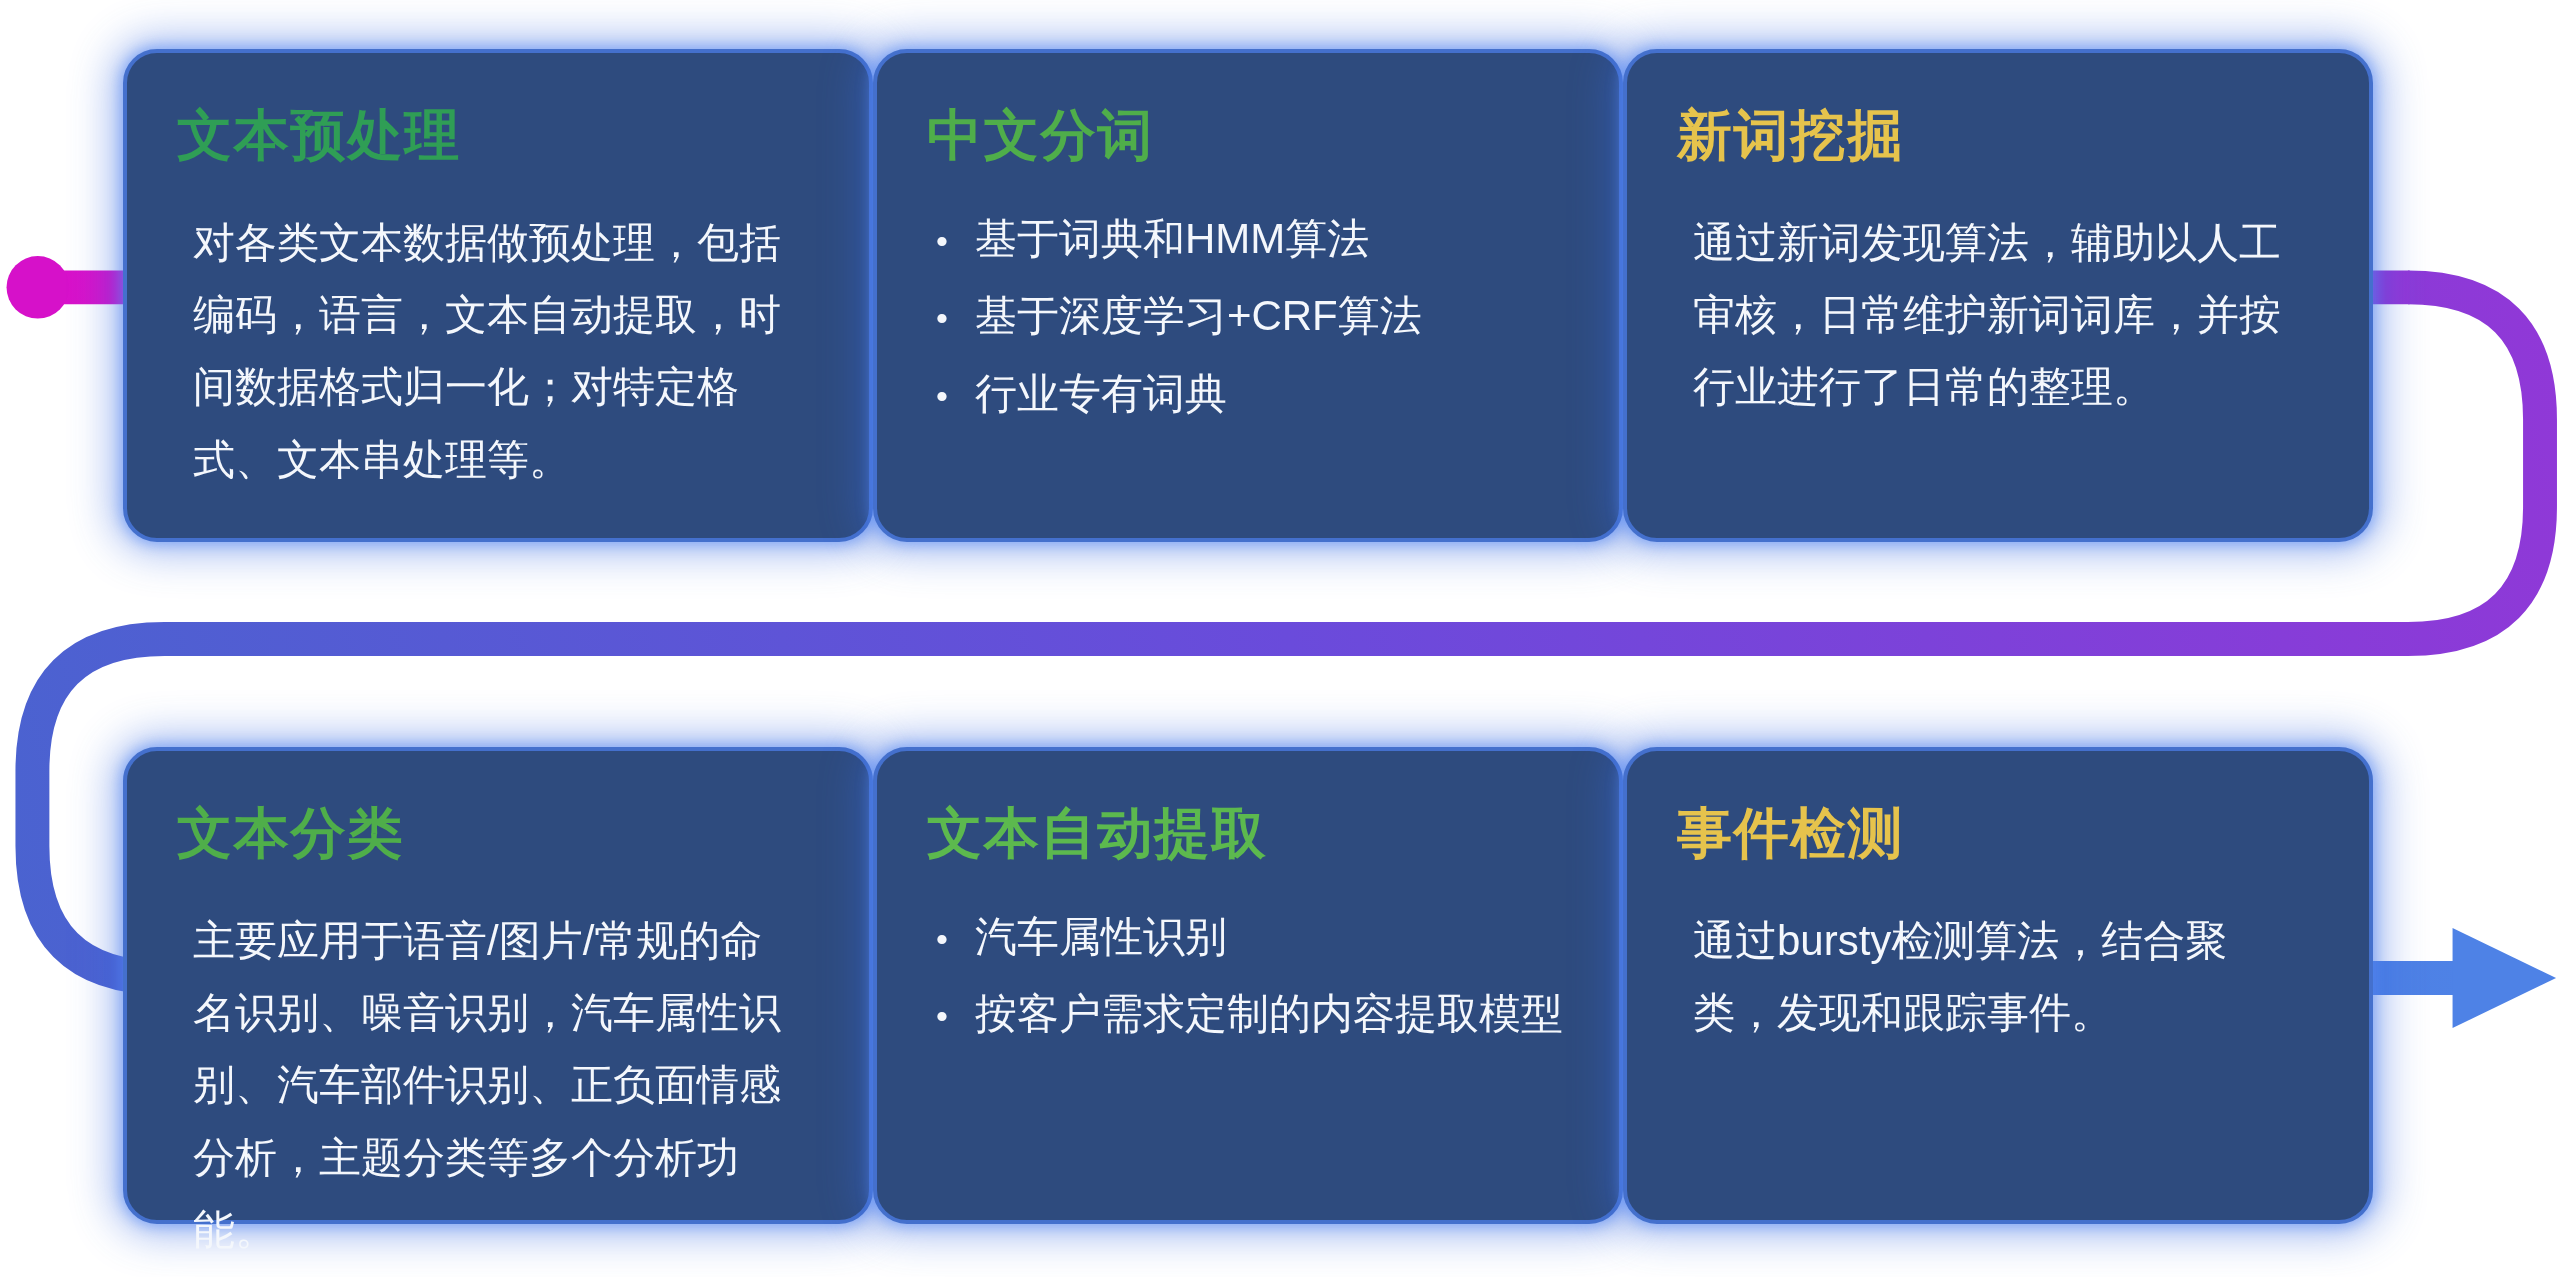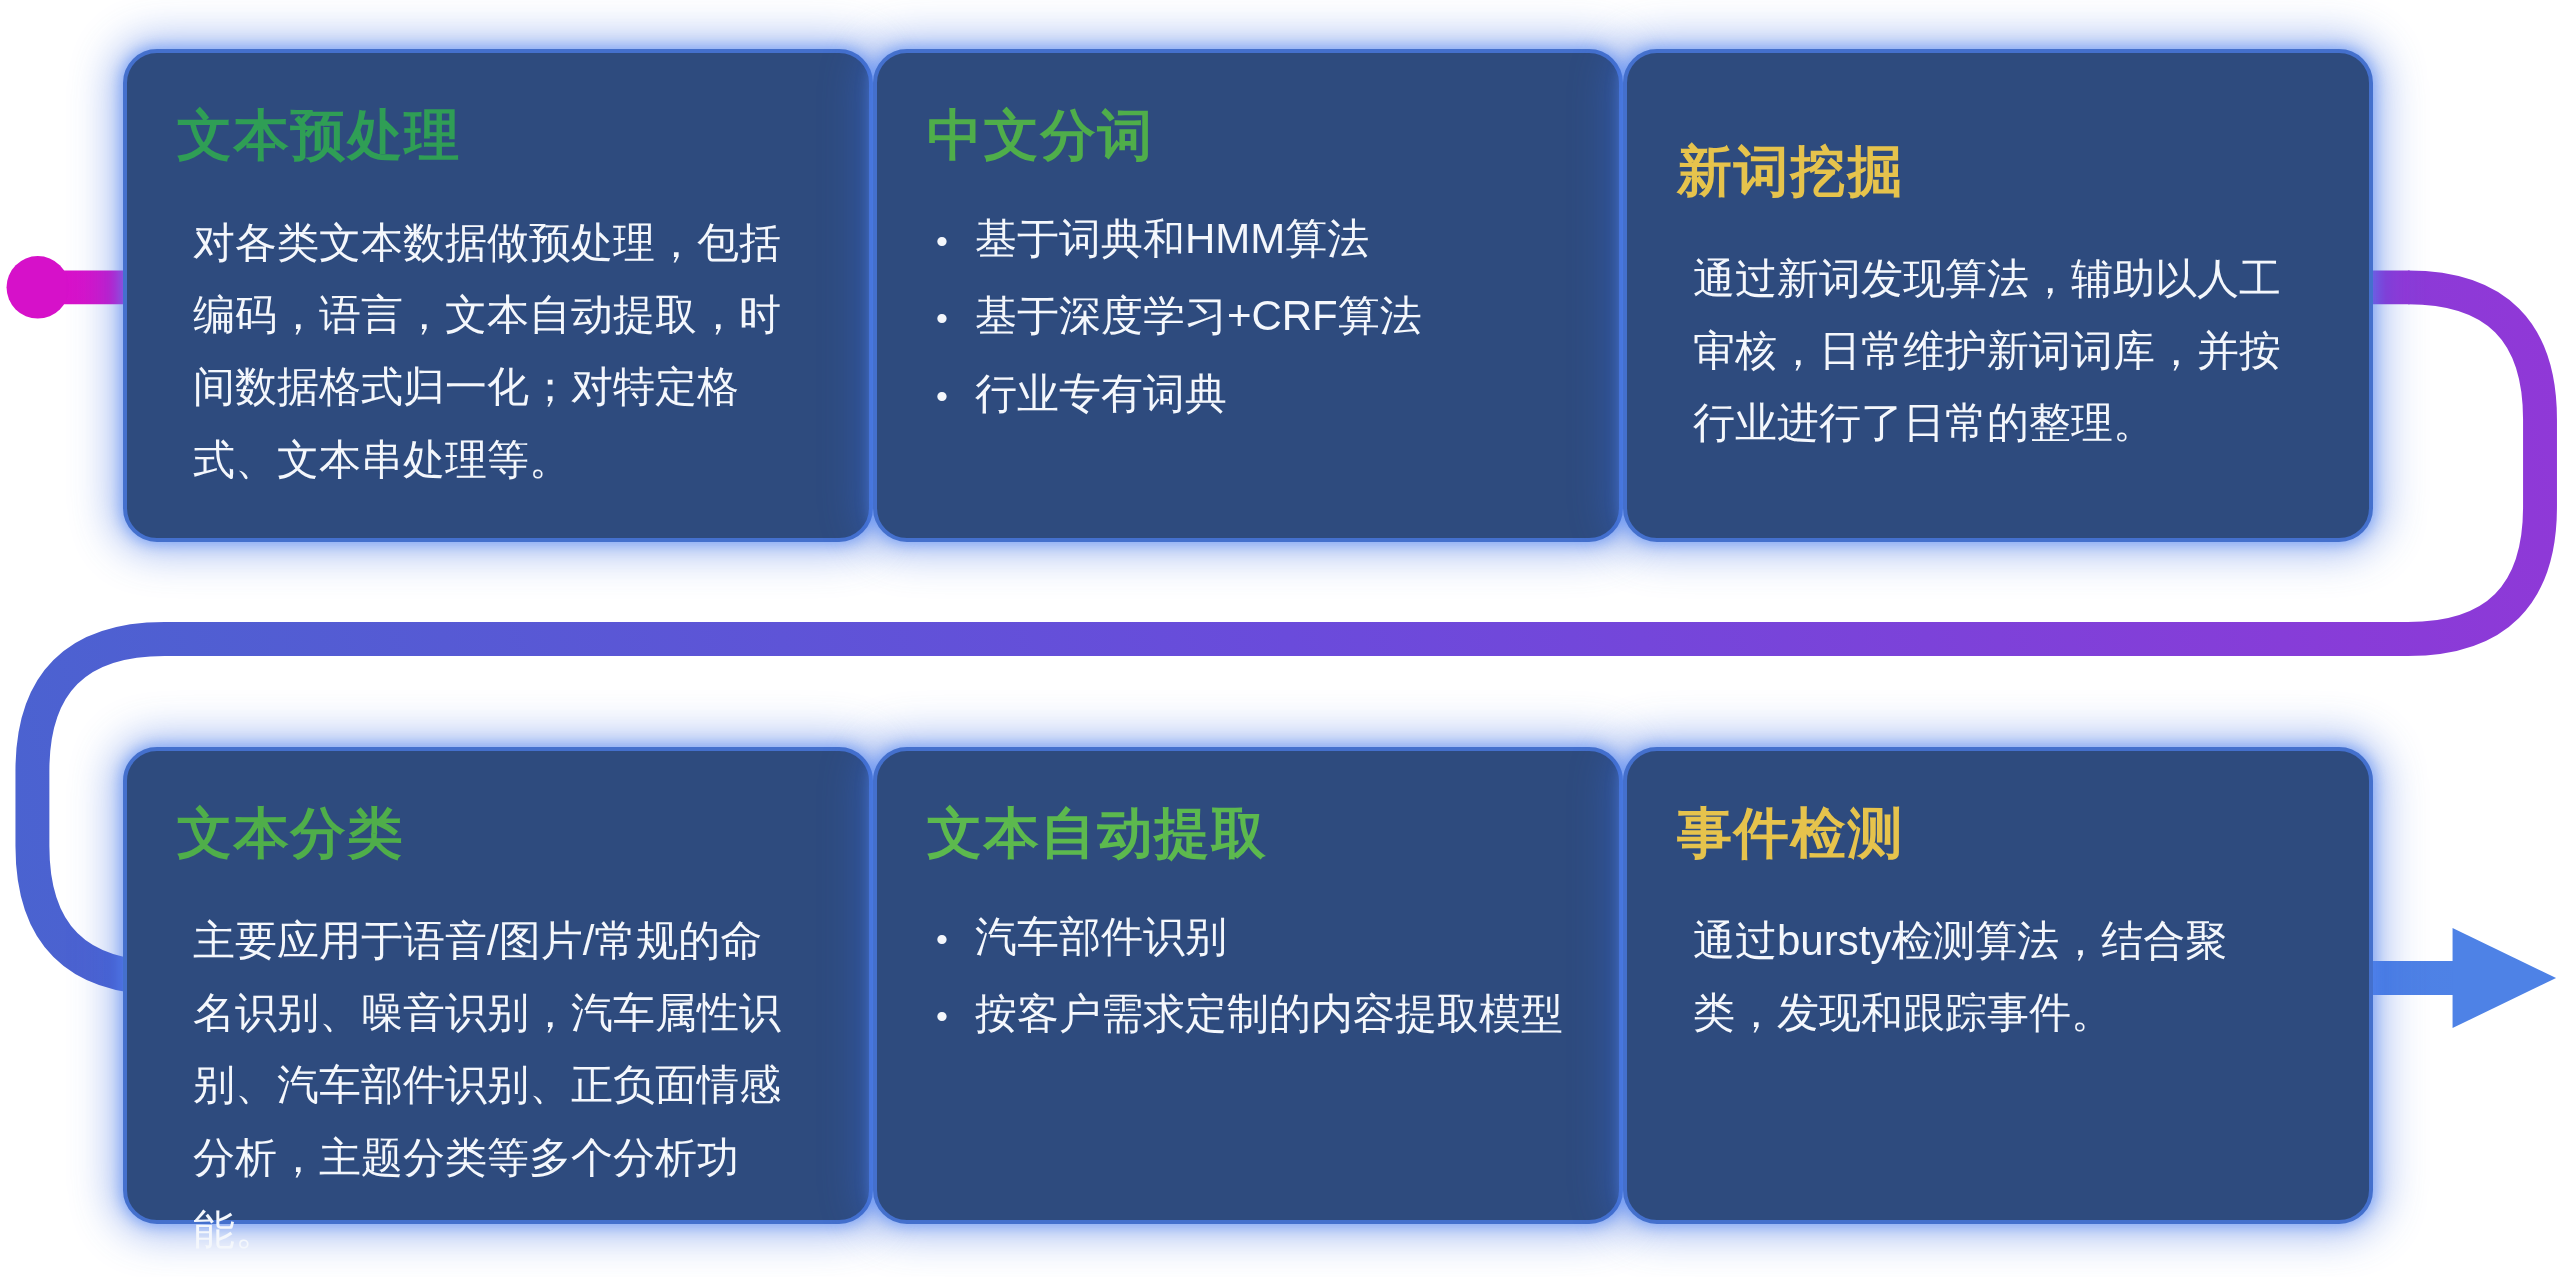--- a/index.html
+++ b/index.html
@@ -120,39 +120,39 @@
             <span>基于深度学习+CRF算法</span>
           </li>
           <li>
             <span class="bullet">•</span>
             <span>行业专有词典</span>
           </li>
         </ul>
       </div>
 
       <div class="card">
-        <h2 style="color: rgb(230, 195, 76); margin-top: 36px;">新词挖掘</h2>
+        <h2 style="color: rgb(230, 195, 76);">新词挖掘</h2>
         <p>通过新词发现算法，辅助以人工审核，日常维护新词词库，并按行业进行了日常的整理。</p>
       </div>
 
     </div>
 
     <div class="row row-2">
 
       <div class="card">
         <h2 style="color: rgb(79, 174, 74);">文本分类</h2>
         <p>主要应用于语音/图片/常规的命名识别、噪音识别，汽车属性识别、汽车部件识别、正负面情感分析，主题分类等多个分析功能。</p>
       </div>
 
       <div class="card">
         <h2 style="color: rgb(92, 185, 78);">文本自动提取</h2>
         <ul>
           <li>
             <span class="bullet">•</span>
-            <span>汽车部件识别</span>
+            <span>汽车属性识别</span>
           </li>
           <li>
             <span class="bullet">•</span>
             <span>按客户需求定制的内容提取模型</span>
           </li>
         </ul>
       </div>
 
       <div class="card">
         <h2 style="color: rgb(230, 195, 76);">事件检测</h2>

